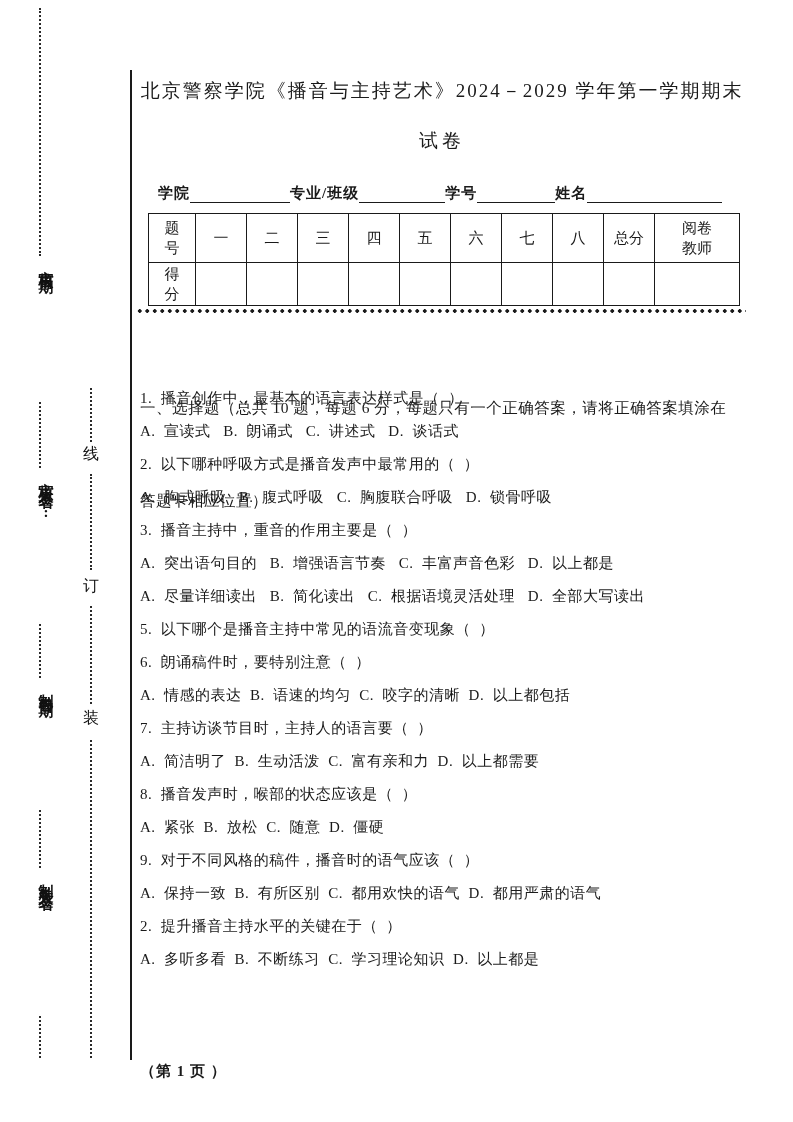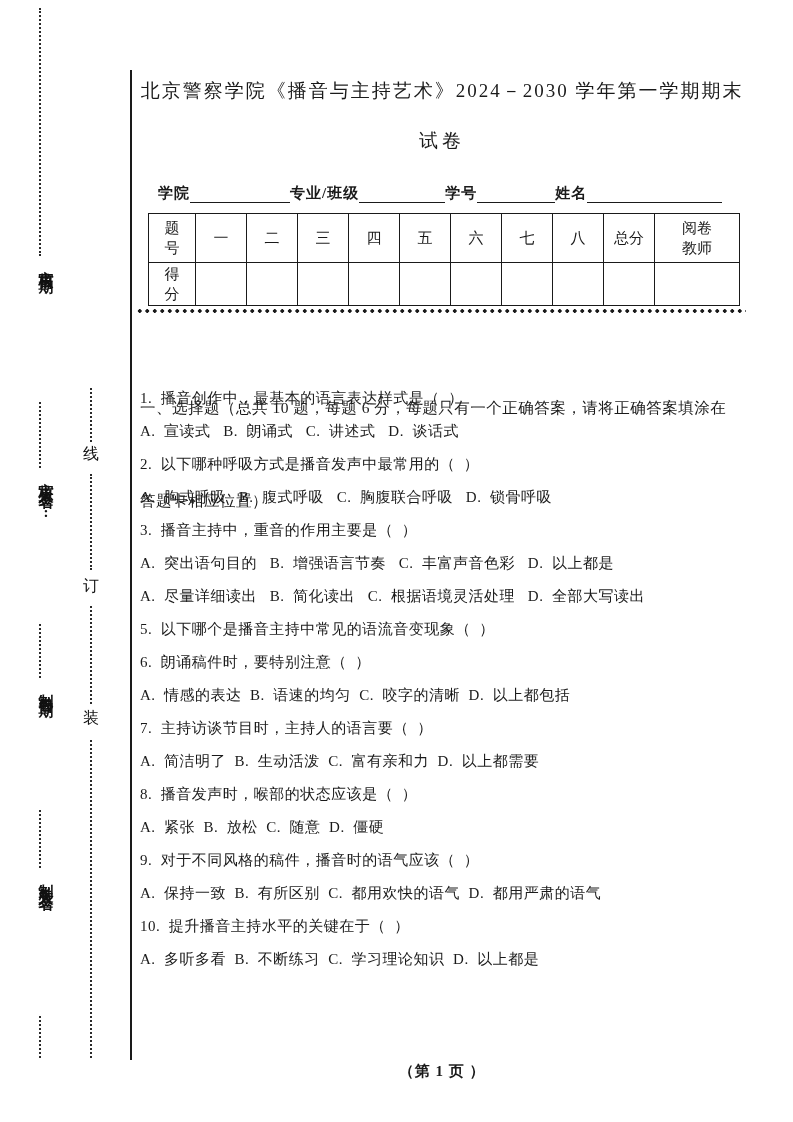--- a/index.html
+++ b/index.html
@@ -99,21 +99,21 @@
   .section-heading {
     position:absolute; top:330px; left:0; width:606px;
     font-size:15.5px; line-height:31px; white-space:pre-wrap;
     letter-spacing:0.5px;
   }
 
   .questions { position:absolute; top:382px; left:0; width:606px; font-size:15px; letter-spacing:0.5px; }
   .qline { height:33px; line-height:33px; white-space:pre; overflow:hidden; }
 
   .footer {
-    position:absolute; top:1062px; left:0; width:604px; text-align:center;
+    position:absolute; top:1062px; left:0; width:604px; 
     font-weight:bold; font-size:15px; letter-spacing:1px;
   }
 </style>
 </head>
 <body>
 
 <div class="page">
 
   <div class="dotseg d1a"></div>
   <div class="vlabel vl1">审核日期:</div>
@@ -130,21 +130,21 @@
   <div class="dotseg d2b"></div>
   <div class="bindchar bc2">订</div>
   <div class="dotseg d2c"></div>
   <div class="bindchar bc3">装</div>
   <div class="dotseg d2d"></div>
 
   <div class="content-border"></div>
 
   <div class="content">
 
-    <div class="title1">北京警察学院《播音与主持艺术》2024－2030 学年第一学期期末</div>
+    <div class="title1">北京警察学院《播音与主持艺术》2024－2029 学年第一学期期末</div>
     <div class="title2">试卷</div>
 
     <div class="info-line">
       <span class="info-label">学院</span>
       <span class="blank b1"></span>
       <span class="info-label">专业/班级</span>
       <span class="blank b2"></span>
       <span class="info-label">学号</span>
       <span class="blank b3"></span>
       <span class="info-label">姓名</span>
@@ -221,21 +221,21 @@
       </div>
       <div class="qblock">
         <div class="qline">8.  播音发声时，喉部的状态应该是（  ）</div>
         <div class="qline">A.  紧张  B.  放松  C.  随意  D.  僵硬</div>
       </div>
       <div class="qblock">
         <div class="qline">9.  对于不同风格的稿件，播音时的语气应该（  ）</div>
         <div class="qline">A.  保持一致  B.  有所区别  C.  都用欢快的语气  D.  都用严肃的语气</div>
       </div>
       <div class="qblock">
-        <div class="qline">10.  提升播音主持水平的关键在于（  ）</div>
+        <div class="qline">2.  提升播音主持水平的关键在于（  ）</div>
         <div class="qline">A.  多听多看  B.  不断练习  C.  学习理论知识  D.  以上都是</div>
       </div>
     </div>
 
     <div class="footer">（第 1 页 ）</div>
 
   </div>
 </div>
 
 </body></html>

